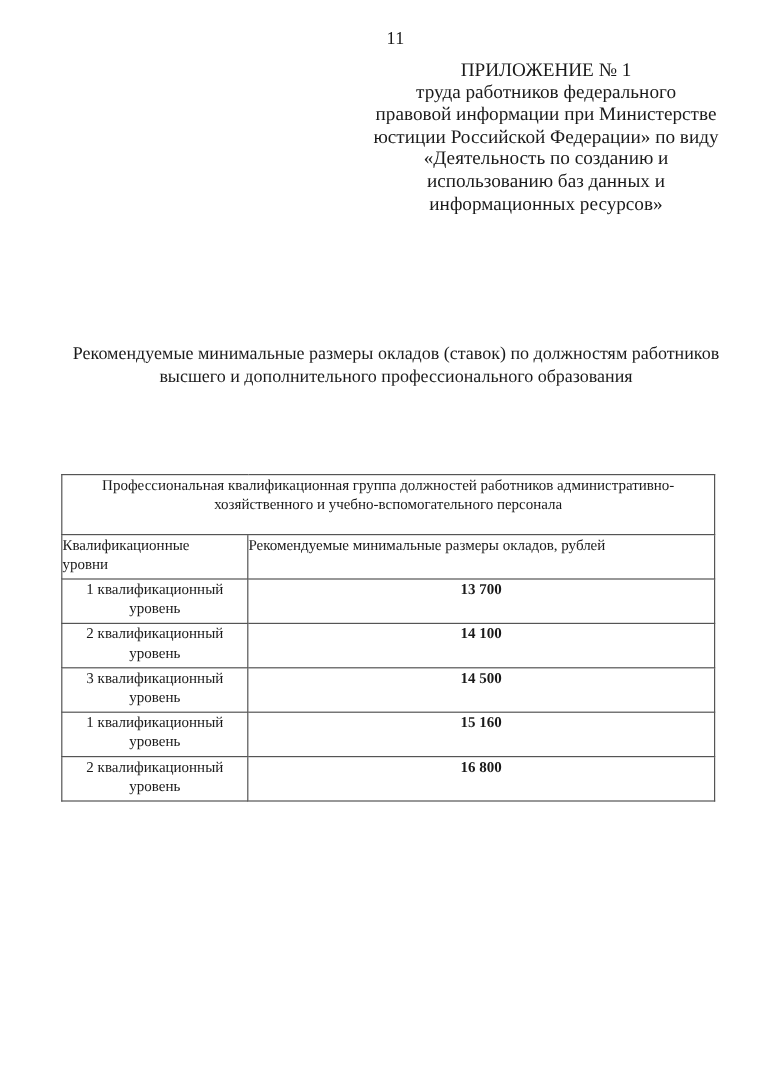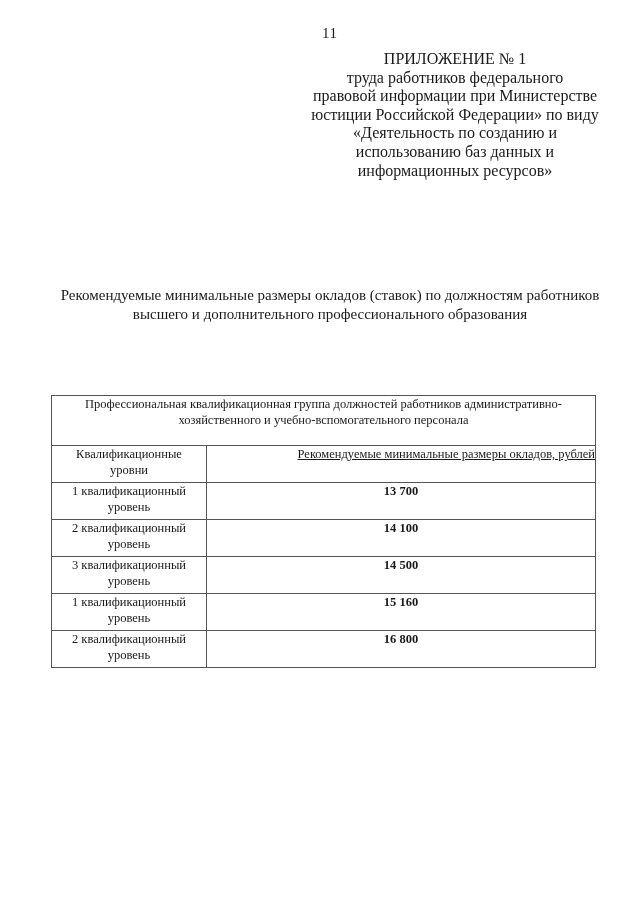--- a/index.html
+++ b/index.html
@@ -58,28 +58,26 @@
       padding: 0;
     }
     td.group-header {
       text-align: center;
       padding: 5px 4px 0 4px;
     }
     td.group-header.first { height: 49px; }
     td.group-header.second { height: 41px; }
     td.col-head-level {
       width: 154px;
-      text-align: center;
       padding: 3px 4px 2px 4px;
       height: 36px;
     }
     td.col-head-salary {
-      text-align: right;
+      text-align: left;
       padding: 3px 4px 0 4px;
-      text-decoration: underline;
     }
     td.level {
       width: 154px;
       padding: 3px 3px 2px 3px;
       height: 36px;
       text-align: center;
     }
     td.amount {
       text-align: center;
       padding: 3px 4px 0 4px;

